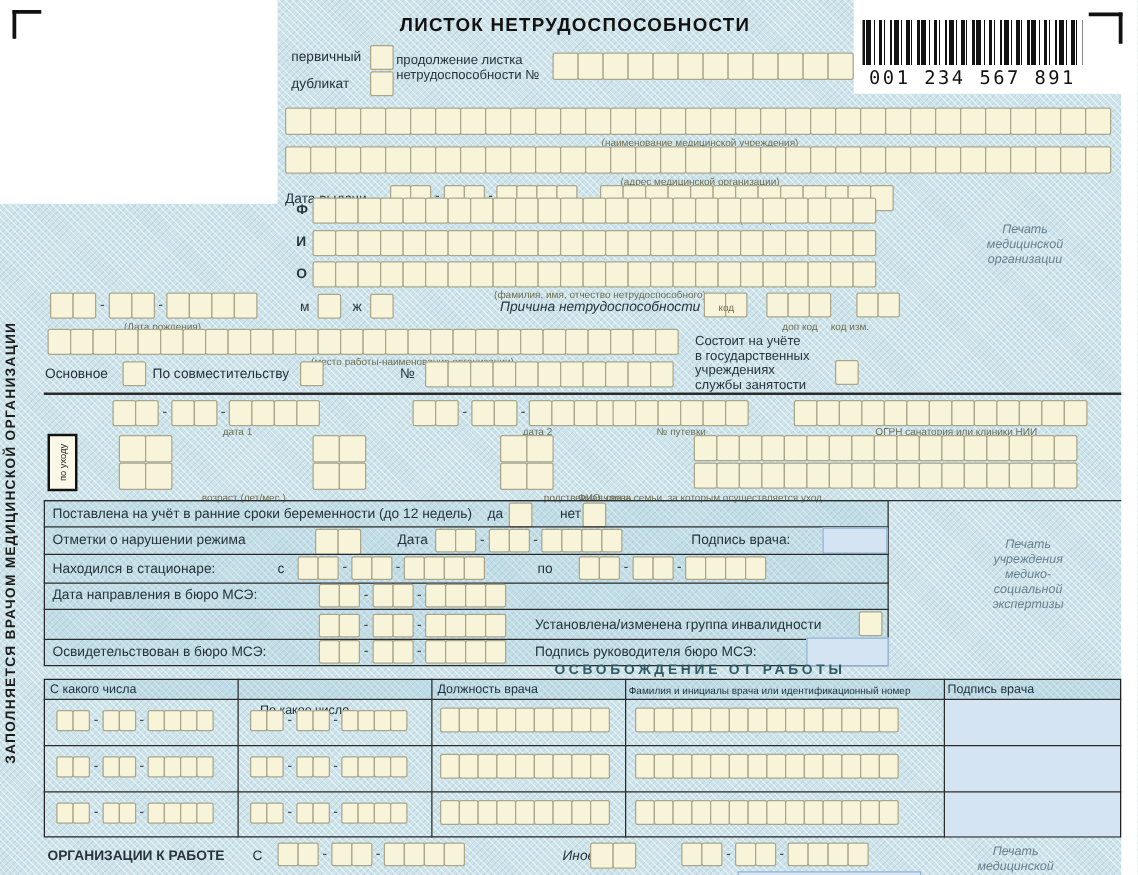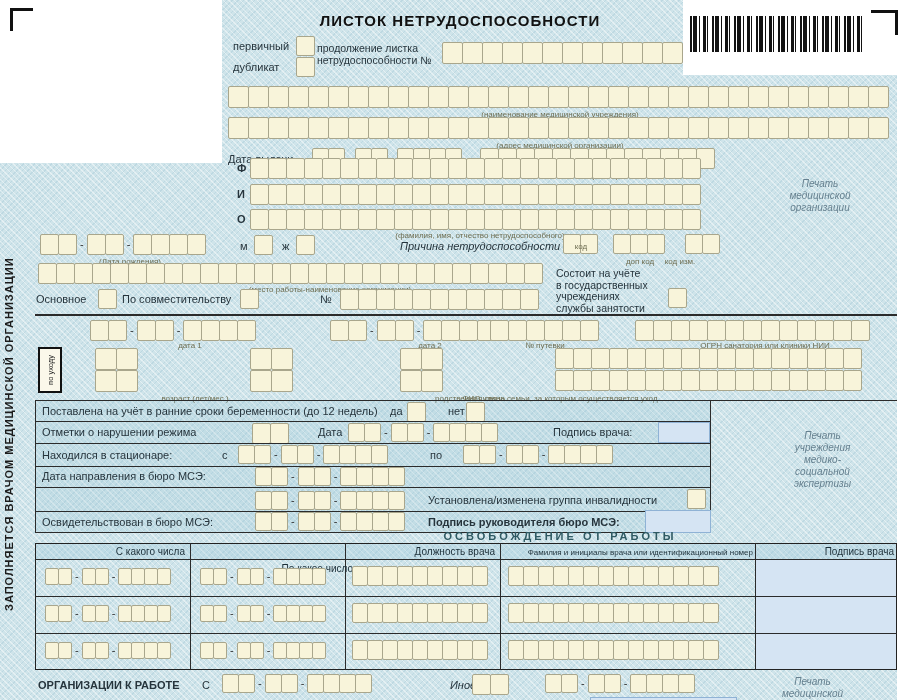--- a/index.html
+++ b/index.html
@@ -32,36 +32,37 @@
   .vline{position:absolute;width:0;border-left:1px solid #2b2b2b;}
   .sig{position:absolute;background:#d5e4f3;border:1px solid #8fb2d5;}
   .tint{position:absolute;background:rgba(150,197,214,.28);}
   .bracket-tl{position:absolute;border-top:3px solid #111;border-left:3px solid #111;}
   .bracket-tr{position:absolute;border-top:3px solid #111;border-right:3px solid #111;}
   .vert{writing-mode:vertical-rl;transform:rotate(180deg);}
   .barcode{position:absolute;background:repeating-linear-gradient(90deg,
      #121212 0 2px,#fff 2px 3px,#121212 3px 7px,#fff 7px 9px,#121212 9px 10px,
      #fff 10px 13px,#121212 13px 16px,#fff 16px 17px,#121212 17px 18px,#fff 18px 22px);}
   .bcnum{position:absolute;font-family:"DejaVu Sans Mono",monospace;font-size:15px;letter-spacing:2px;color:#111;text-align:center;}
-  .th{position:absolute;font-size:10px;color:#1d2f38;text-align:right;}
+  .th{position:absolute;font-size:10px;color:#1d2f38;text-align:left;}
   .title{position:absolute;font-weight:bold;font-size:15px;letter-spacing:1px;color:#111;text-align:center;}
   .rel-title{position:absolute;font-weight:bold;font-size:11px;letter-spacing:3px;color:#2f5a63;text-align:center;}
   .careb{position:absolute;box-sizing:border-box;border:2px solid #111;background:#fbf8ea;display:flex;align-items:center;justify-content:center;}
 </style>
 </head>
 <body>
 
 <div id="stage">
 
   <div class="white" style="left:0;top:0;width:222px;height:163px;"></div>
   <div class="white" style="left:683px;top:0;width:227px;height:75px;"></div>
   <div class="white" style="left:897px;top:0;width:13px;height:700px;"></div>
   <div class="bracket-tl" style="left:10px;top:8px;width:20px;height:20px;"></div>
   <div class="bracket-tr" style="left:871px;top:10px;width:24px;height:22px;"></div>
   <div class="barcode" style="left:690px;top:16px;width:176px;height:36px;"></div>
+  <div class="bcnum" style="left:686px;top:53px;width:184px;">001 234 567 891</div>
 
   <div class="abs vert" style="left:3px;top:238px;height:392px;width:22px;font-weight:bold;font-size:11px;letter-spacing:1px;color:#1c1c1c;text-align:center;">ЗАПОЛНЯЕТСЯ ВРАЧОМ МЕДИЦИНСКОЙ ОРГАНИЗАЦИИ</div>
 
   <div class="title" style="left:230px;top:12px;width:460px;">ЛИСТОК НЕТРУДОСПОСОБНОСТИ</div>
 
   <div class="lbl" style="left:233px;top:40px;">первичный</div>
   <span class="cb" style="left:296px;top:36px;"></span>
   <div class="lbl" style="left:233px;top:61px;">дубликат</div>
   <span class="cb" style="left:296px;top:57px;"></span>
   <div class="lbl pre" style="left:317px;top:42px;font-size:10.5px;line-height:12px;">продолжение листка
@@ -643,21 +644,21 @@
         <span class="cell"></span>
       </span>
       <span class="dash">-</span>
       <span class="cells">
         <span class="cell"></span>
         <span class="cell"></span>
         <span class="cell"></span>
         <span class="cell"></span>
       </span>
     </span>
-  <div class="lbl" style="left:428px;top:516px;font-weight:bold;">Подпись руководителя бюро МСЭ:</div>
+  <div class="lbl" style="left:428px;top:516px;">Подпись руководителя бюро МСЭ:</div>
   <div class="sig" style="left:645px;top:510px;width:64px;height:21px;"></div>
 
   <div class="stamp" style="left:760px;top:430px;width:125px;">Печать
 учреждения
 медико-
 социальной
 экспертизы</div>
 
   <div class="rel-title" style="left:300px;top:530px;width:520px;">ОСВОБОЖДЕНИЕ ОТ РАБОТЫ</div>
   <div class="abs" style="left:35px;top:543px;width:862px;height:127px;border:1.5px solid #222;box-sizing:border-box;"></div>

